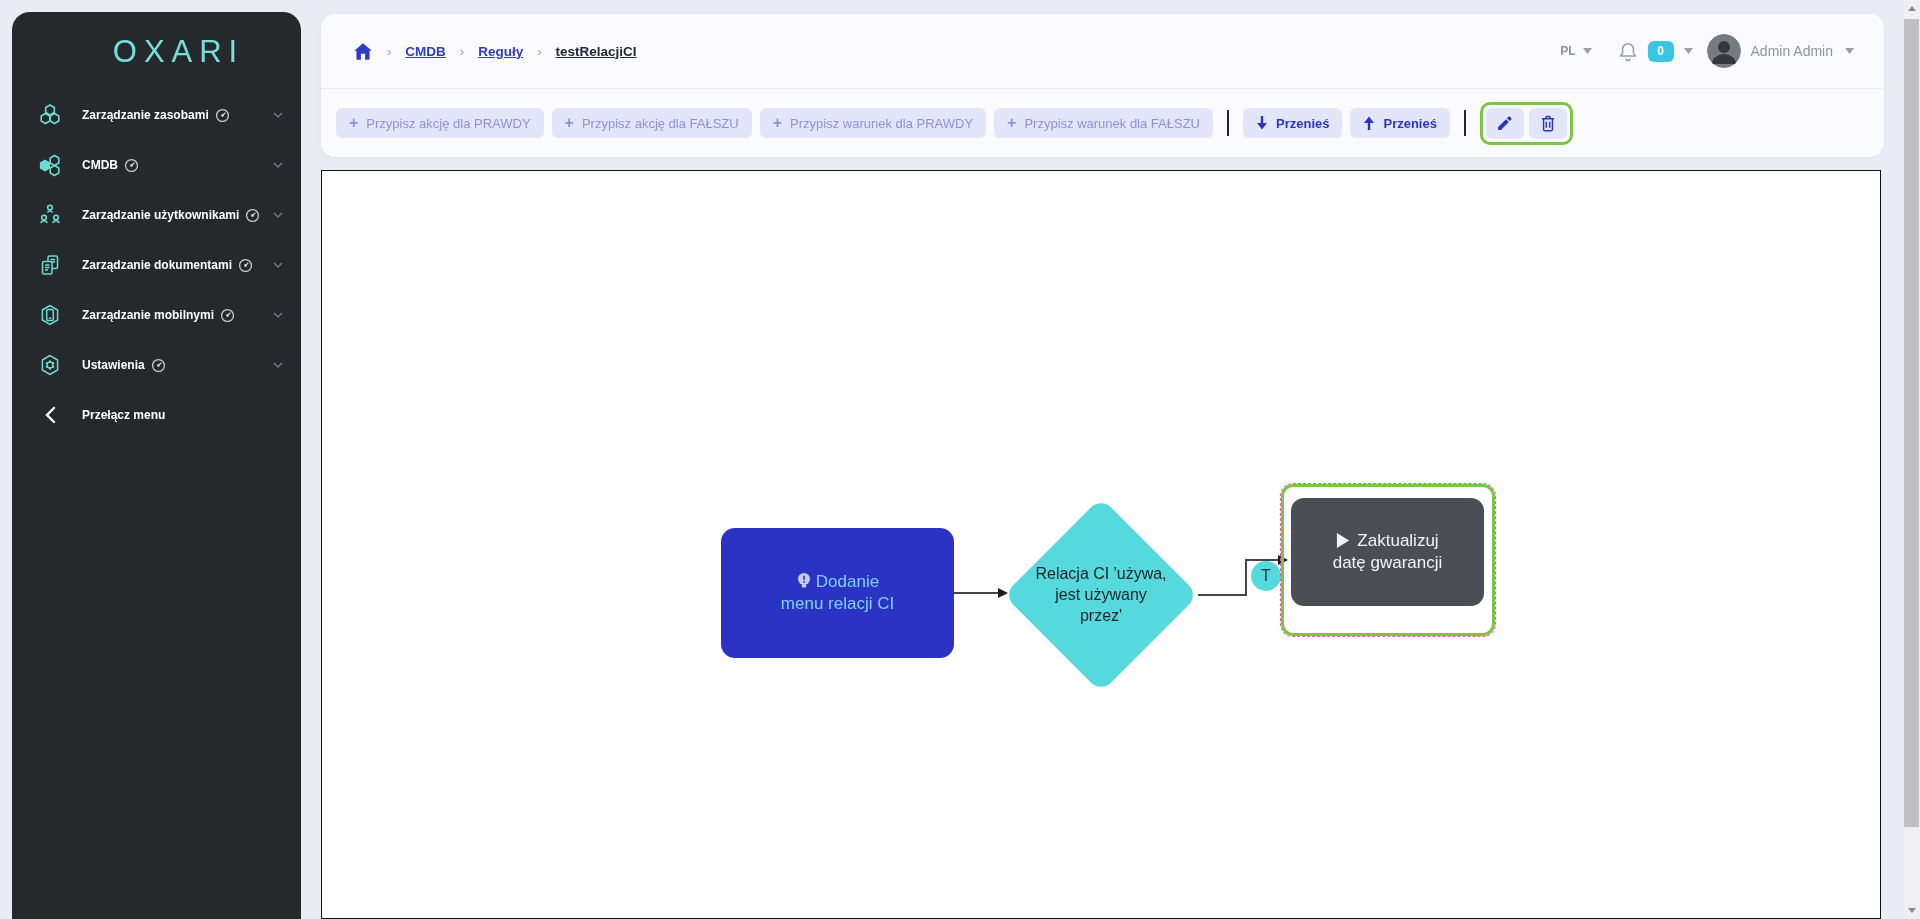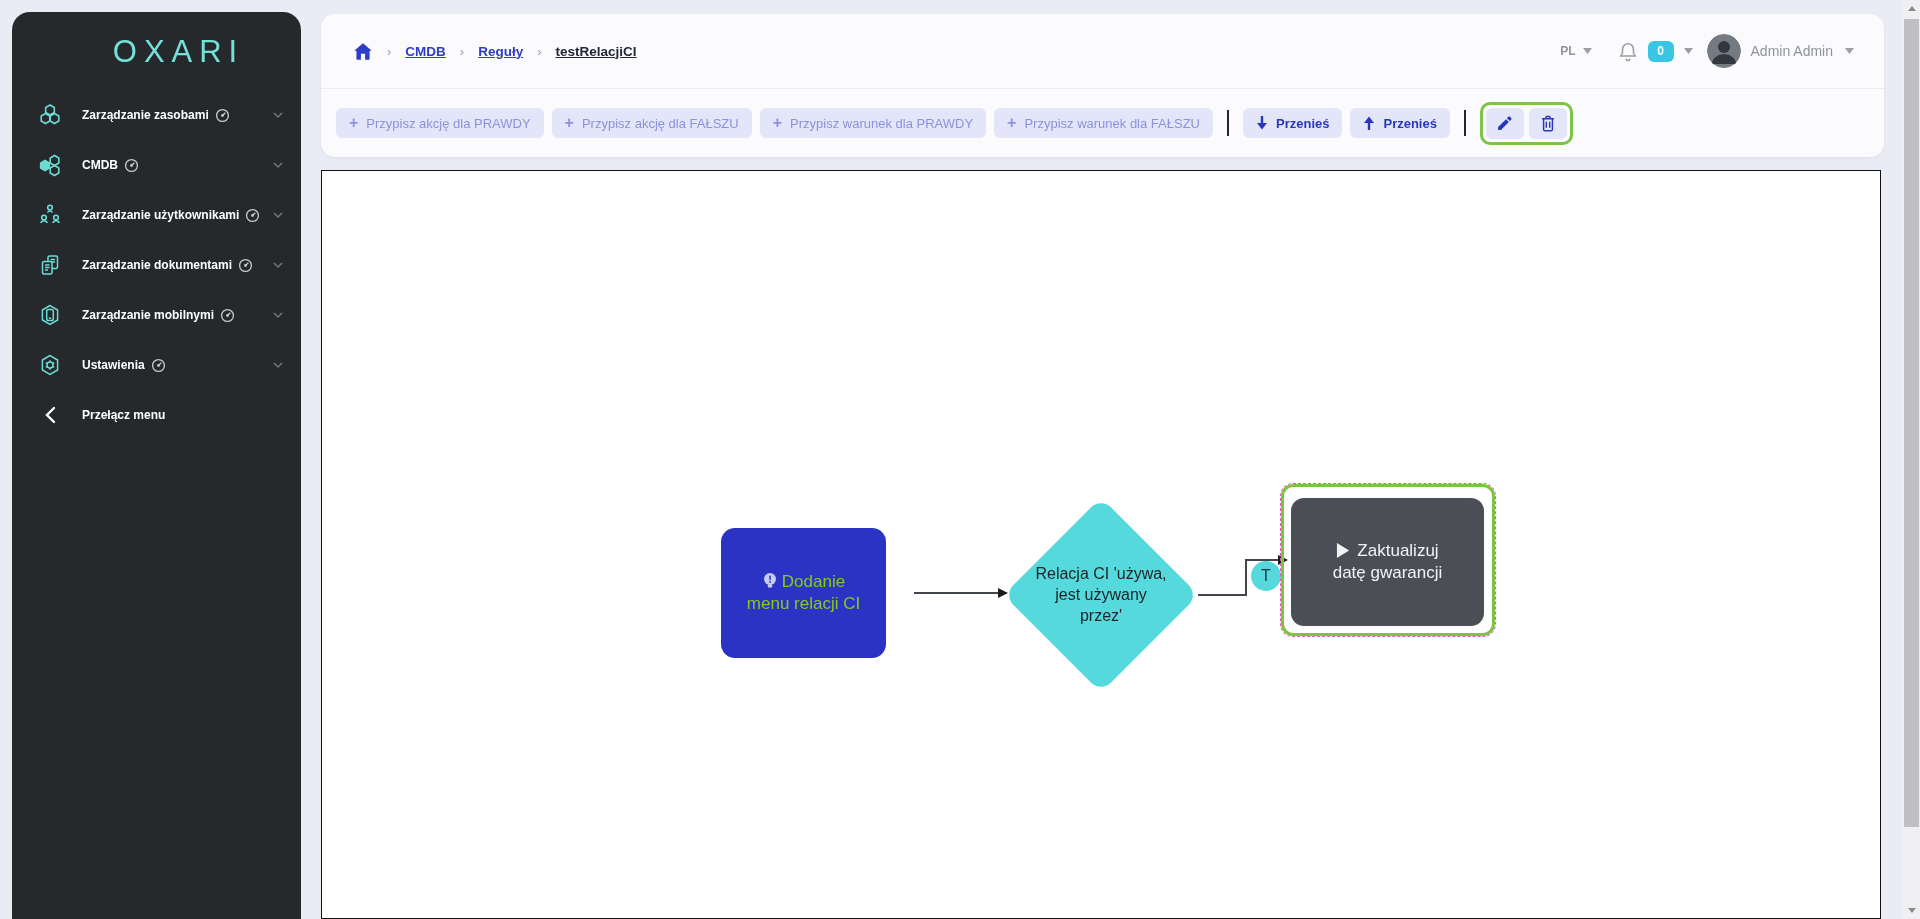--- a/index.html
+++ b/index.html
@@ -72,22 +72,22 @@
   }
 
   
   .canvas {
     position:absolute; left:321px; top:170px; width:1560px; height:749px;
     background:#ffffff; border:1px solid #111; z-index:1;
   }
   .edges { position:absolute; left:0; top:0; width:100%; height:100%; }
 
   .node-trigger {
-    position:absolute; left:399px; top:357px; width:165px; height:130px;
-    background:#2a33c4; border-radius:14px; color:#84cc16;
+    position:absolute; left:399px; top:357px; width:233px; height:130px;
+    background:#2a33c4; border-radius:14px; color:#7dd3fc;
     display:flex; align-items:center; justify-content:center; text-align:center; cursor:pointer;
   }
   .node-trigger .txt { font-size:17px; line-height:22px; font-weight:500; width:170px; }
   .bulb { vertical-align:-3px; margin-right:4px; }
 
   .diamond {
     position:absolute; left:710px; top:355px; width:138px; height:138px;
     background:#55d9dd; border-radius:14px; transform:rotate(45deg); cursor:pointer;
   }
   .diamond-label {
@@ -98,21 +98,21 @@
   .t-badge {
     position:absolute; left:929px; top:390px; width:30px; height:30px; border-radius:50%;
     background:#55d9dd; color:#15383c; font-size:16px; display:flex; align-items:center; justify-content:center;
   }
 
   .selection-box {
     position:absolute; left:959px; top:313px; width:214px; height:152px;
     border:3px solid #7dc444; border-radius:12px; outline:1px dashed #e75aa9; background:transparent;
   }
   .node-action {
-    position:absolute; left:969px; top:327px; width:193px; height:128px;
+    position:absolute; left:969px; top:327px; width:193px; height:108px;
     background:#4b4f55; border-radius:13px; color:#f2f3f5;
     display:flex; align-items:center; justify-content:center; text-align:center; cursor:pointer;
   }
   .node-action .txt { font-size:17px; line-height:22px; font-weight:500; width:160px; }
   .play { vertical-align:-2px; margin-right:6px; }
 
   
   .scrollbar { position:absolute; right:0; top:0; width:17px; height:919px; background:#f0f0f2; z-index:5; }
   .sb-up, .sb-down { position:absolute; left:0; width:17px; height:17px; display:flex; align-items:center; justify-content:center; cursor:pointer; }
   .sb-up { top:0; } .sb-down { bottom:0; }

